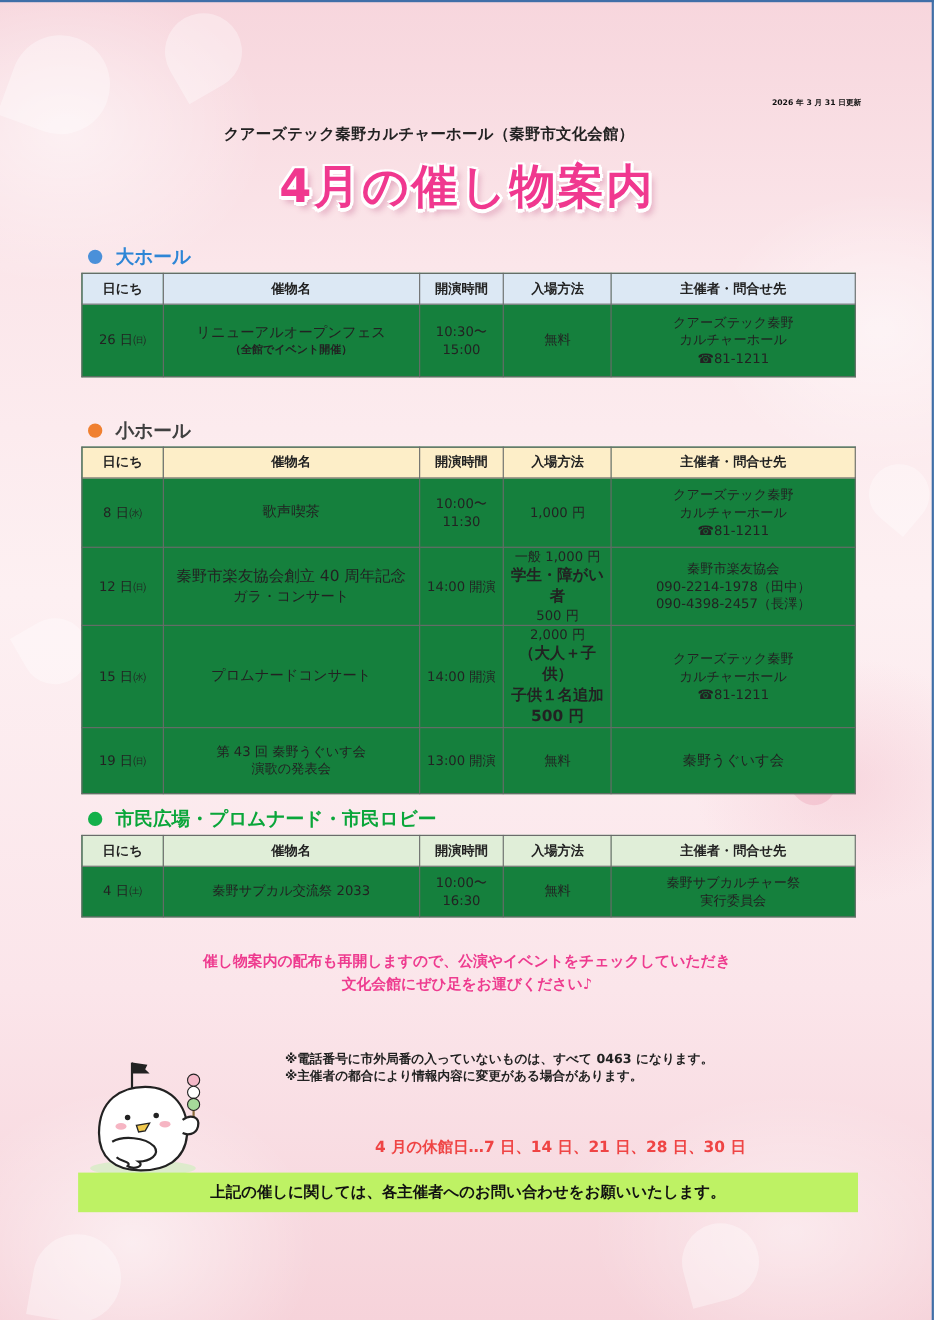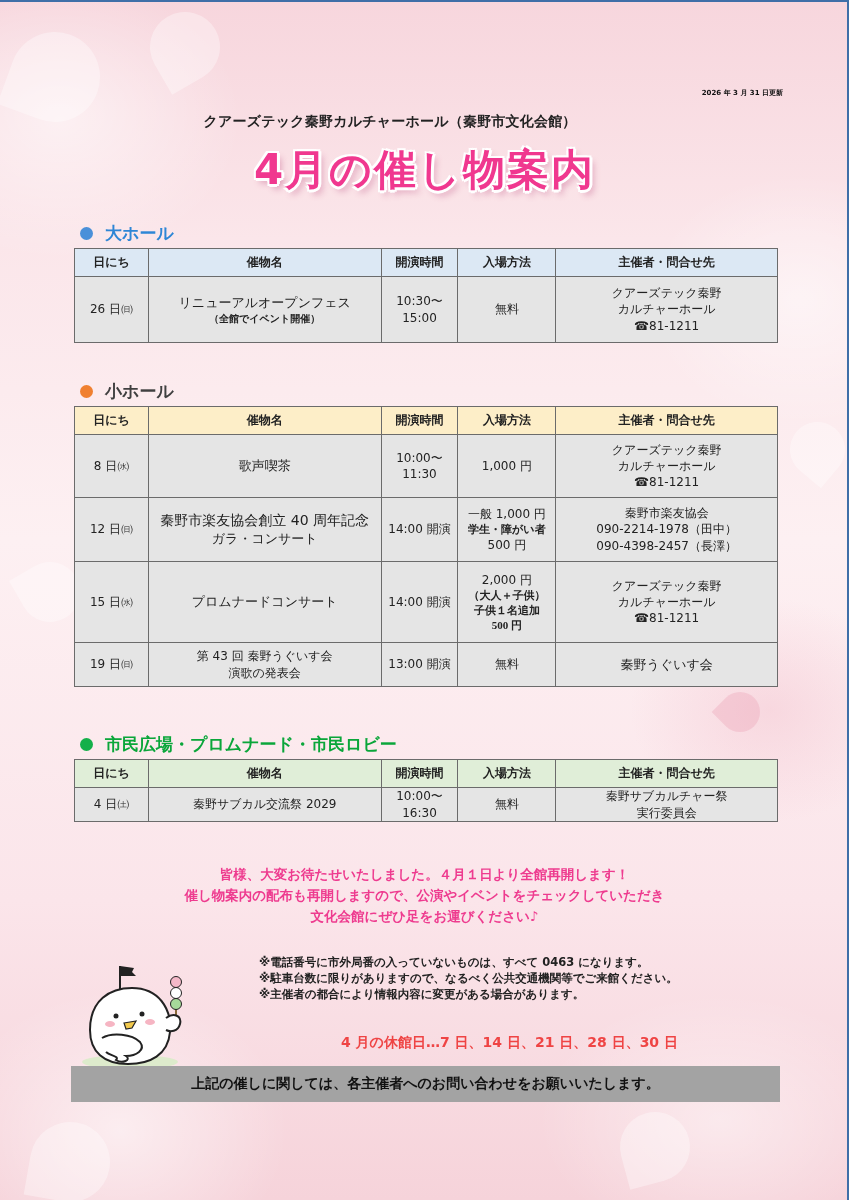--- a/index.html
+++ b/index.html
@@ -43,53 +43,53 @@
   }
   .section-title .dot {
     width: 13px; height: 13px; border-radius: 50%; margin-right: 12px; display: inline-block;
   }
   .sec-blue { color: #2e86d6; } .sec-blue .dot { background: #4a90d9; }
   .sec-orange { color: #404040; } .sec-orange .dot { background: #f08030; }
   .sec-green { color: #0aa63a; } .sec-green .dot { background: #14b04a; }
 
   table.events {
     position: absolute; left: 74px; width: 704px;
-    border-collapse: collapse; background: #e5e5e5;
+    border-collapse: collapse; background: #15803d;
     font-size: 12px; color: #222;
   }
   table.events th, table.events td {
     border: 1px solid #6b6b6b; text-align: center; vertical-align: middle;
     line-height: 1.35;
   }
   table.events th { font-weight: bold; height: 28px; font-size: 12px; }
   .hdr-blue th { background: #dce8f4; }
   .hdr-orange th { background: #fdeec8; }
   .hdr-green th { background: #e0eed8; }
   col.c1 { width: 74px; } col.c2 { width: 233px; } col.c3 { width: 77px; }
   col.c4 { width: 98px; } col.c5 { width: 222px; }
   .small { font-size: 14px; }
-  .tiny { font-size: 11px; font-family: Liberation Serif, serif; }
+  .tiny { font-size: 14px; }
   .bold { font-weight: bold; }
   .sub { font-size: 10px; display: block; }
 
   .message {
     position: absolute; top: 862px; left: 0; width: 849px; text-align: center;
     color: #ee3b8f; font-size: 13.5px; font-weight: bold; line-height: 21px;
   }
   .notes {
     position: absolute; top: 952px; left: 259px;
     font-size: 11.5px; color: #222; line-height: 16px; font-weight: bold;
   }
   .closed {
     position: absolute; top: 1032px; left: 341px;
     font-size: 14px; color: #ef4444; font-weight: bold;
   }
   .banner {
     position: absolute; top: 1064px; left: 71px; width: 709px; height: 36px;
-    background: #a3a3a3; display: flex; align-items: center; justify-content: center;
+    background: #bef264; display: flex; align-items: center; justify-content: center;
     font-size: 14px; font-weight: bold; color: #111;
   }
   .mascot { position: absolute; left: 80px; top: 958px; width: 110px; height: 110px; }
 </style>
 </head>
 <body>
 
 <div class="petal" style="left:10px;top:30px;width:90px;height:90px;transform:rotate(20deg);"></div>
 <div class="petal" style="left:150px;top:10px;width:70px;height:70px;transform:rotate(-30deg);"></div>
 <div class="petal" style="left:20px;top:560px;width:60px;height:60px;transform:rotate(60deg);"></div>
@@ -203,21 +203,21 @@
       <div class="tiny bold">（大人＋子供）</div>
       <div class="tiny bold">子供１名追加</div>
       <div class="tiny bold">500 円</div>
     </td>
     <td>
       <div>クアーズテック秦野</div>
       <div>カルチャーホール</div>
       <div>☎81-1211</div>
     </td>
   </tr>
-  <tr style="height:44px;">
+  <tr style="height:60px;">
     <td>19 日㈰</td>
     <td>
       <div>第 43 回 秦野うぐいす会</div>
       <div>演歌の発表会</div>
     </td>
     <td>13:00 開演</td>
     <td>無料</td>
     <td style="font-size:13px;">秦野うぐいす会</td>
   </tr>
 </tbody>
@@ -236,45 +236,43 @@
       <col class="c5">
     </colgroup>
   <tbody>
       <tr class="hdr-green">
     <th>日にち</th>
     <th>催物名</th>
     <th>開演時間</th>
     <th>入場方法</th>
     <th>主催者・問合せ先</th>
   </tr>
-  <tr style="height:34px;">
+  <tr style="height:46px;">
     <td>4 日㈯</td>
-    <td>秦野サブカル交流祭 2029</td>
+    <td>秦野サブカル交流祭 2033</td>
     <td>
       <div>10:00〜</div>
       <div>16:30</div>
     </td>
     <td>無料</td>
     <td>
       <div>秦野サブカルチャー祭</div>
       <div>実行委員会</div>
     </td>
   </tr>
 </tbody>
   </table>
 
 <div class="message">
-  <div>皆様、大変お待たせいたしました。４月１日より全館再開します！</div>
   <div>催し物案内の配布も再開しますので、公演やイベントをチェックしていただき</div>
   <div>文化会館にぜひ足をお運びください♪</div>
 </div>
 
 <div class="notes">
   <div>※電話番号に市外局番の入っていないものは、すべて 0463 になります。</div>
-  <div>※駐車台数に限りがありますので、なるべく公共交通機関等でご来館ください。</div>
   <div>※主催者の都合により情報内容に変更がある場合があります。</div>
 </div>
 
 <svg class="mascot" viewBox="0 0 110 110">
   <ellipse cx="50" cy="102" rx="48" ry="7" fill="#d6ecc4" opacity="0.8"></ellipse>
   <line x1="40" y1="30" x2="40" y2="6" stroke="#222" stroke-width="2"></line>
   <path d="M40 6 L54 8 L52 12 L56 16 L40 16 Z" fill="#222"></path>
   <line x1="96" y1="60" x2="96" y2="20" stroke="#8a6a3a" stroke-width="2"></line>
   <circle cx="96" cy="22" r="5.5" fill="#f4b8c8" stroke="#222" stroke-width="1"></circle>
   <circle cx="96" cy="33" r="5.5" fill="#ffffff" stroke="#222" stroke-width="1"></circle>

